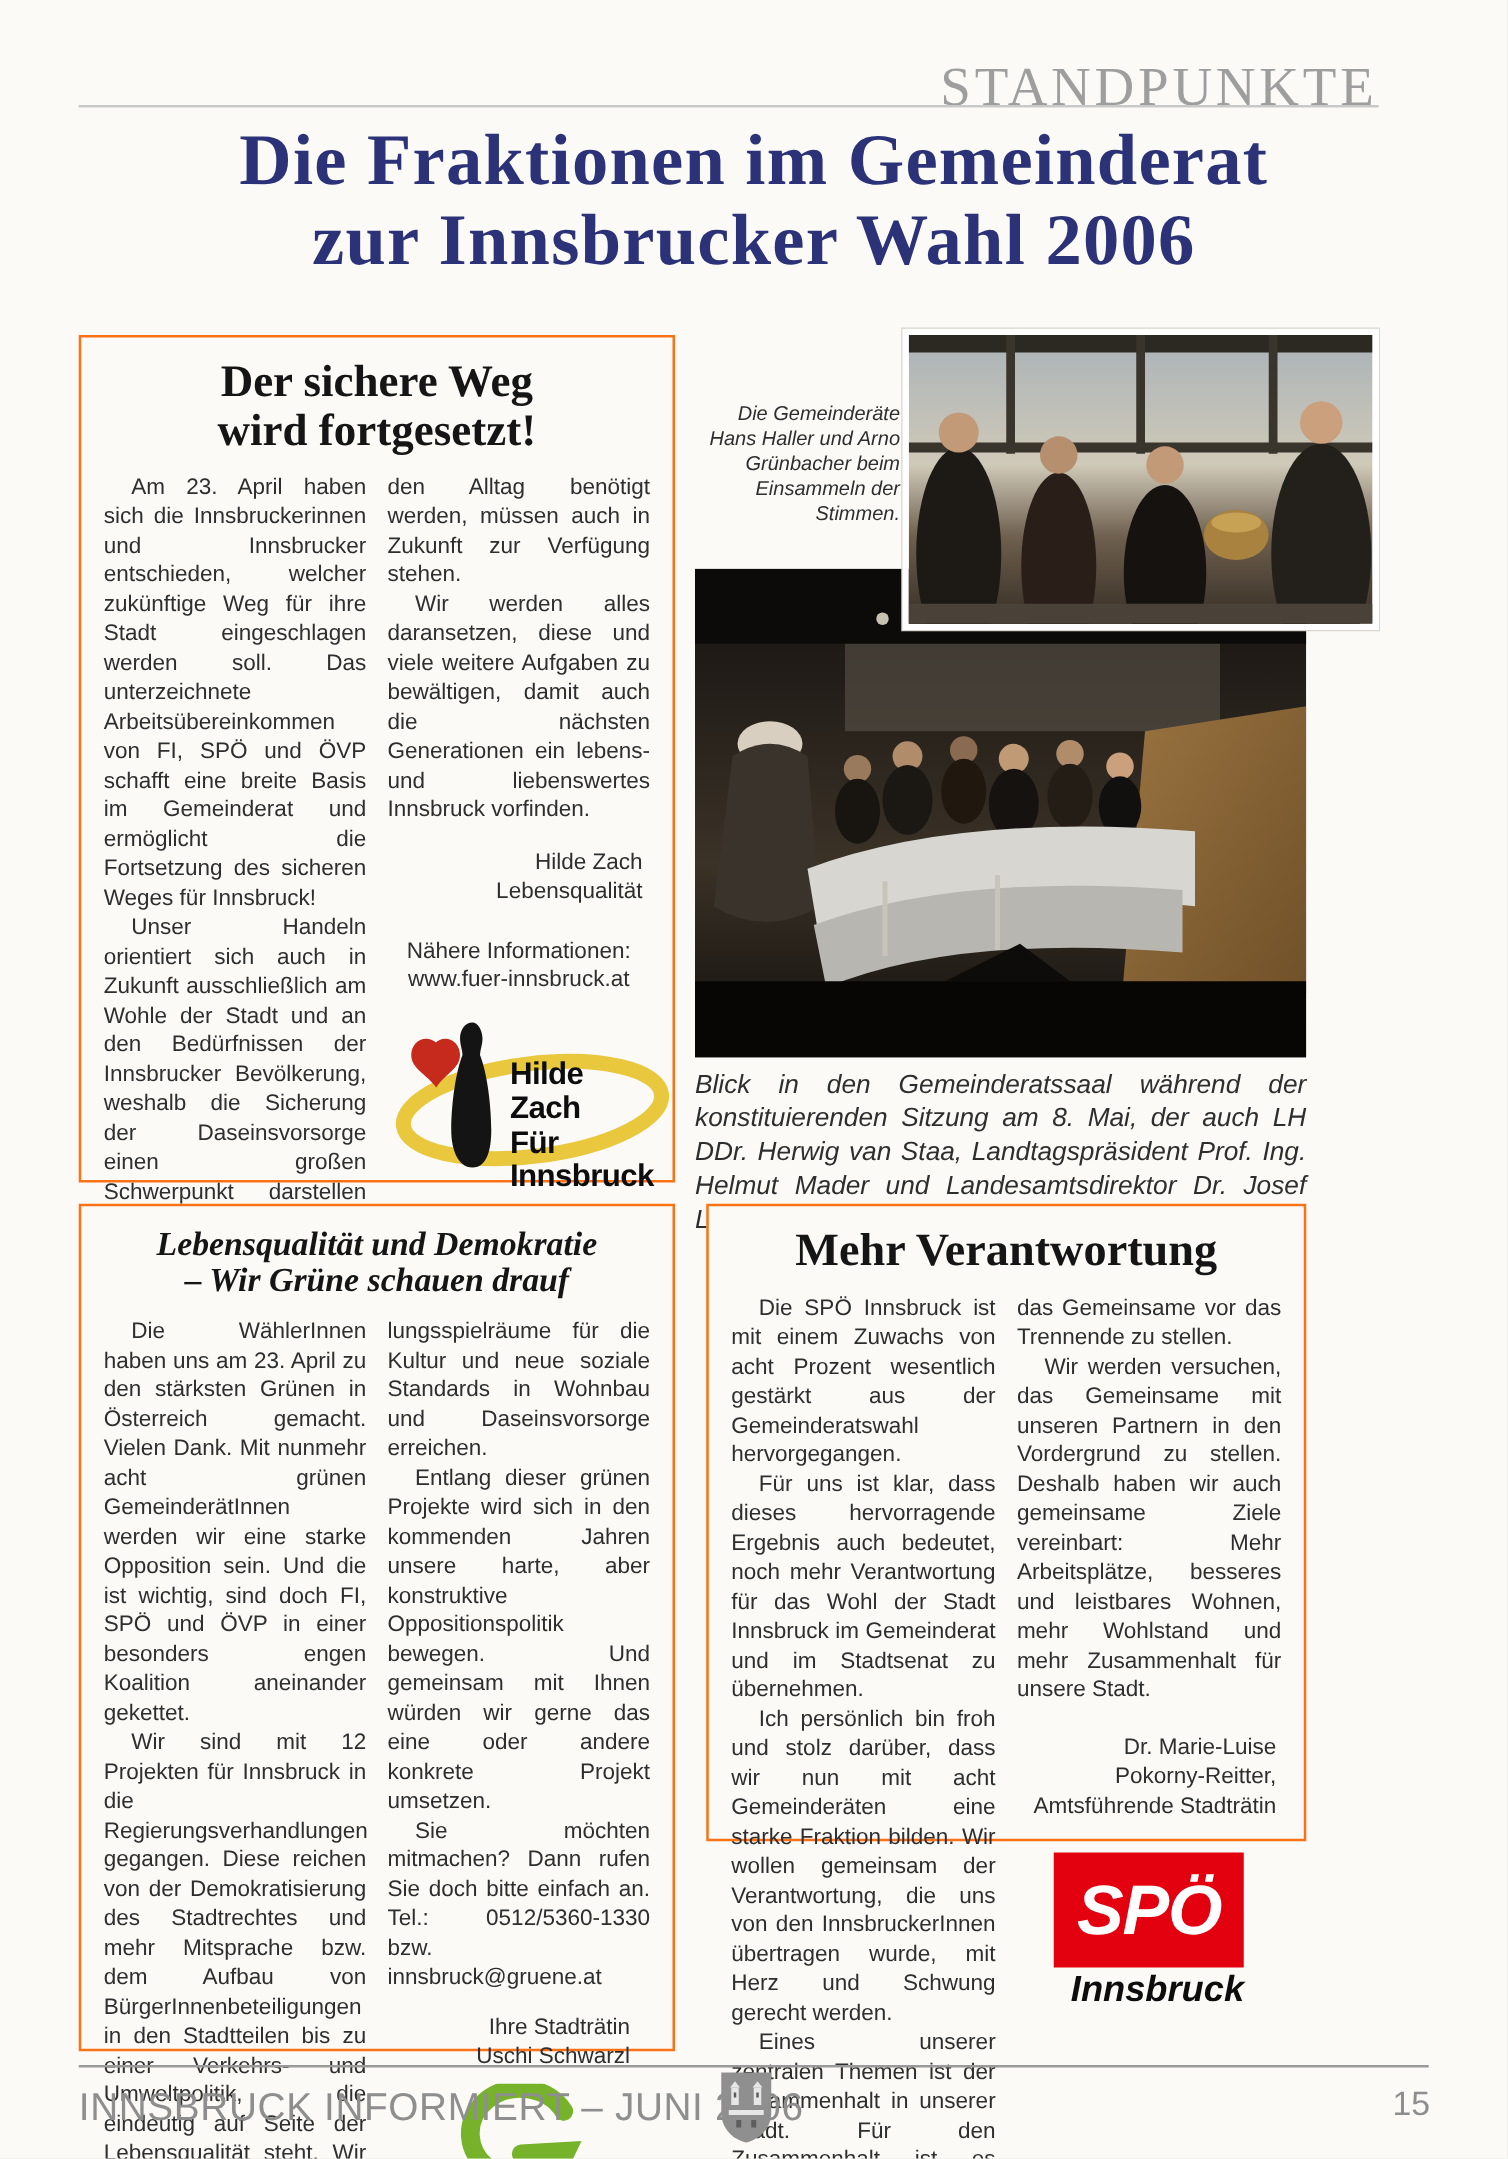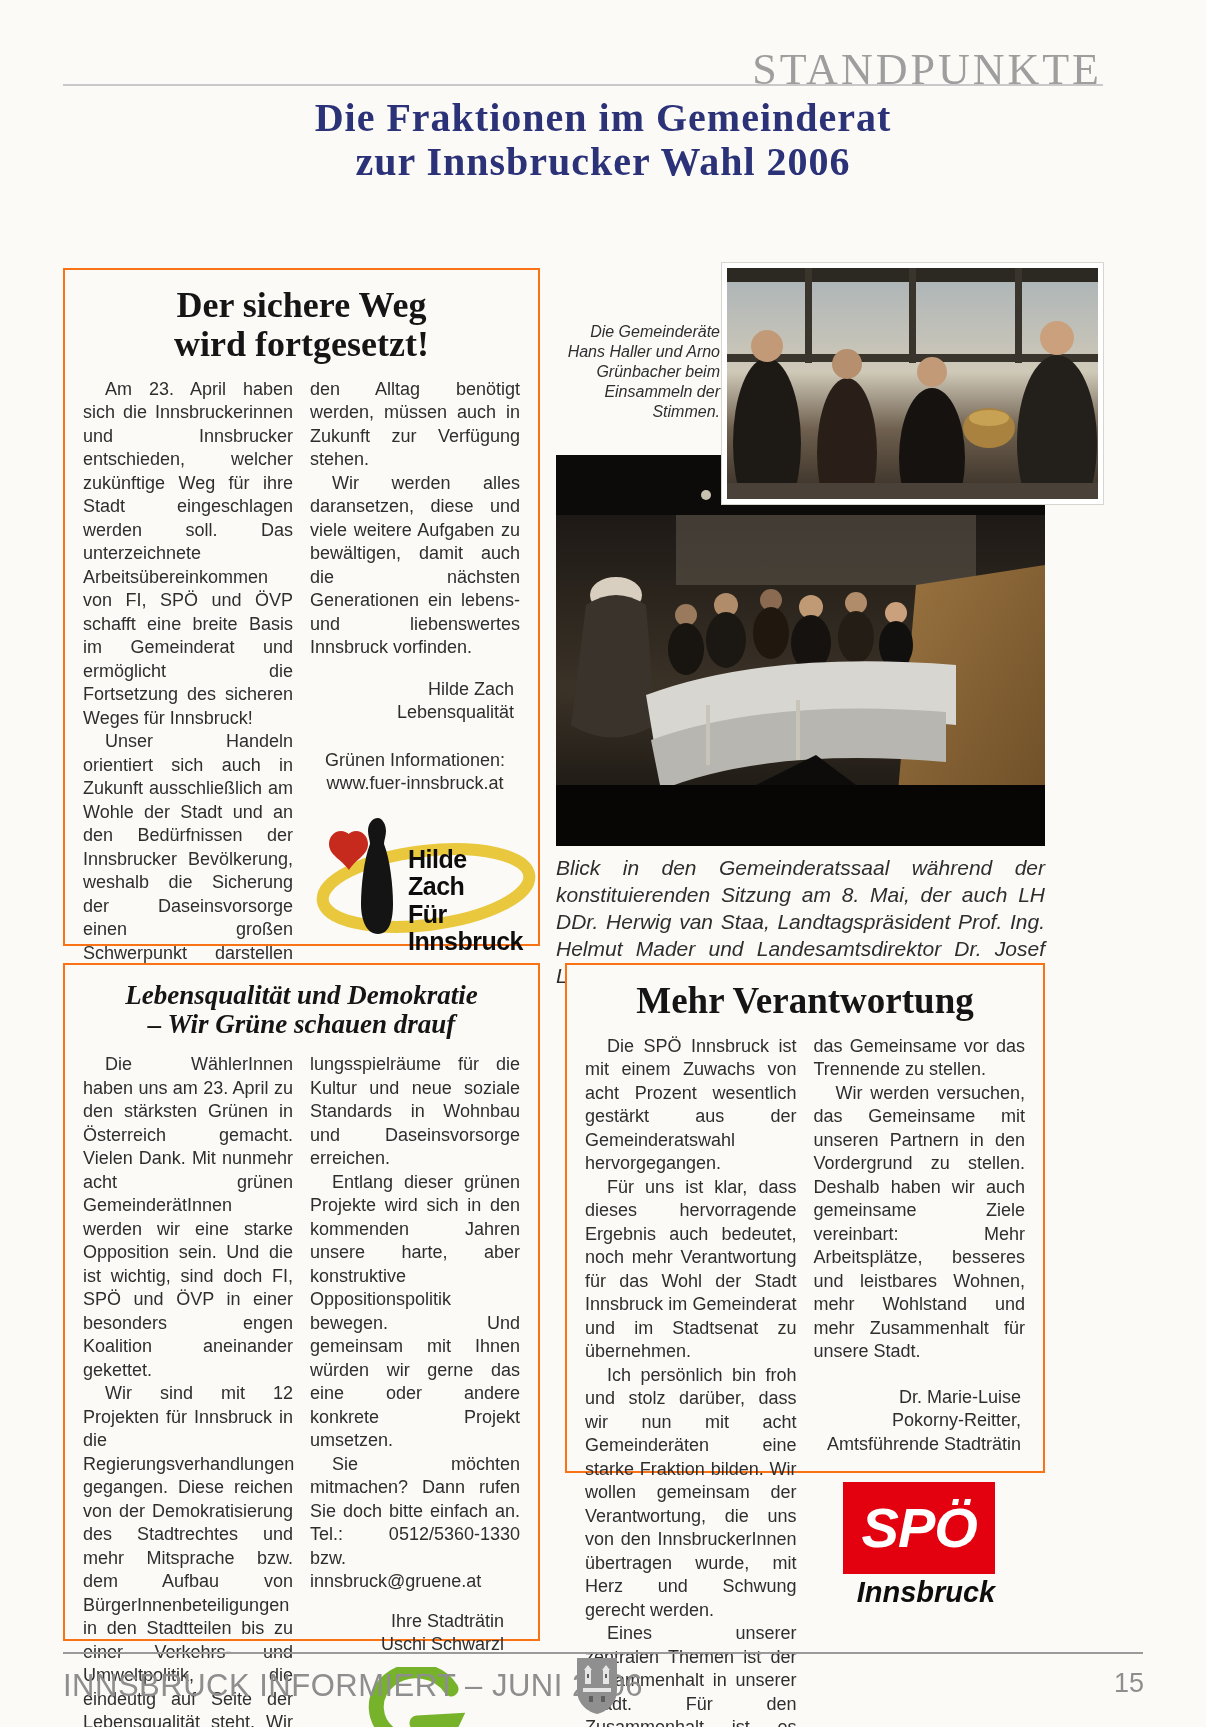--- a/index.html
+++ b/index.html
@@ -11,21 +11,21 @@
   
   .standpunkte{
     position:absolute; top:44px; right:104px;
     font-family:"Liberation Serif", serif; font-variant:small-caps;
     font-size:44px; color:#9e9e9e; letter-spacing:3px;
   }
   .header-rule{position:absolute; top:84px; left:63px; width:1040px; height:2px; background:#c9c9c9;}
   .headline{
     position:absolute; top:96px; left:0; width:1206px; text-align:center;
     font-family:"Liberation Serif", serif; font-weight:bold;
-    font-size:40px; line-height:1.1; color:#2b3278; letter-spacing:1px;
+    font-size:58px; line-height:1.1; color:#2b3278; letter-spacing:1px;
   }
   
   .abox{
     position:absolute; box-sizing:border-box;
     border:2px solid #f97316; background:#fbfaf7;
     padding:16px 18px 12px 18px;
   }
   .abox-title{
     font-family:"Liberation Serif", serif; font-weight:bold; color:#151515;
     text-align:center; line-height:1.08;
@@ -114,21 +114,21 @@
         <p class="ind">Unser Handeln orientiert sich auch in Zukunft ausschließlich am Wohle der Stadt und an den Bedürfnissen der Innsbrucker Bevölkerung, weshalb die Sicherung der Daseinsvorsorge einen großen Schwerpunkt darstellen wird. Sämtliche öffentlichen Leistungen in der Ver- und Entsorgung, die für</p>
       </div>
       <div class="col">
         <p>den Alltag benötigt werden, müssen auch in Zukunft zur Verfügung stehen.</p>
         <p class="ind">Wir werden alles daransetzen, diese und viele weitere Aufgaben zu bewältigen, damit auch die nächsten Generationen ein lebens- und liebenswertes Innsbruck vorfinden.</p>
         <div class="sig" style="margin-top:18px; padding-right:6px;">
           <div>Hilde Zach</div>
           <div>Lebensqualität</div>
         </div>
         <div class="ctr" style="margin-top:24px;">
-          <div>Grünen Informationen:</div>
+          <div>Nähere Informationen:</div>
           <div>www.fuer-innsbruck.at</div>
         </div>
         <div class="fi-logo">
           <svg width="225" height="128" viewBox="0 0 225 128">
             <ellipse cx="110" cy="76" rx="104" ry="37" fill="none" stroke="#e9c83d" stroke-width="12" transform="rotate(-7 110 76)"></ellipse>
             <path d="M44 30 c-1-8-7-13-13-13 -7 0-12 6-12 13 0 11 12 15 20 26 7-11 19-15 19-26 0-7-5-13-12-13 -6 0-11 5-12 13z" fill="#c62a1c" transform="translate(-6,2)"></path>
             <path d="M62 6 c-6 0-10 6-10 13 0 5 2 9 2 13 -6 15-9 42-9 60 0 15 5 30 17 30 12 0 15-15 15-30 0-18-3-45-9-60 0-4 2-8 2-13 0-7-4-13-8-13z" fill="#141414"></path>
           </svg>
           <div class="fi-logo-text">
             <div>Hilde Zach</div>

